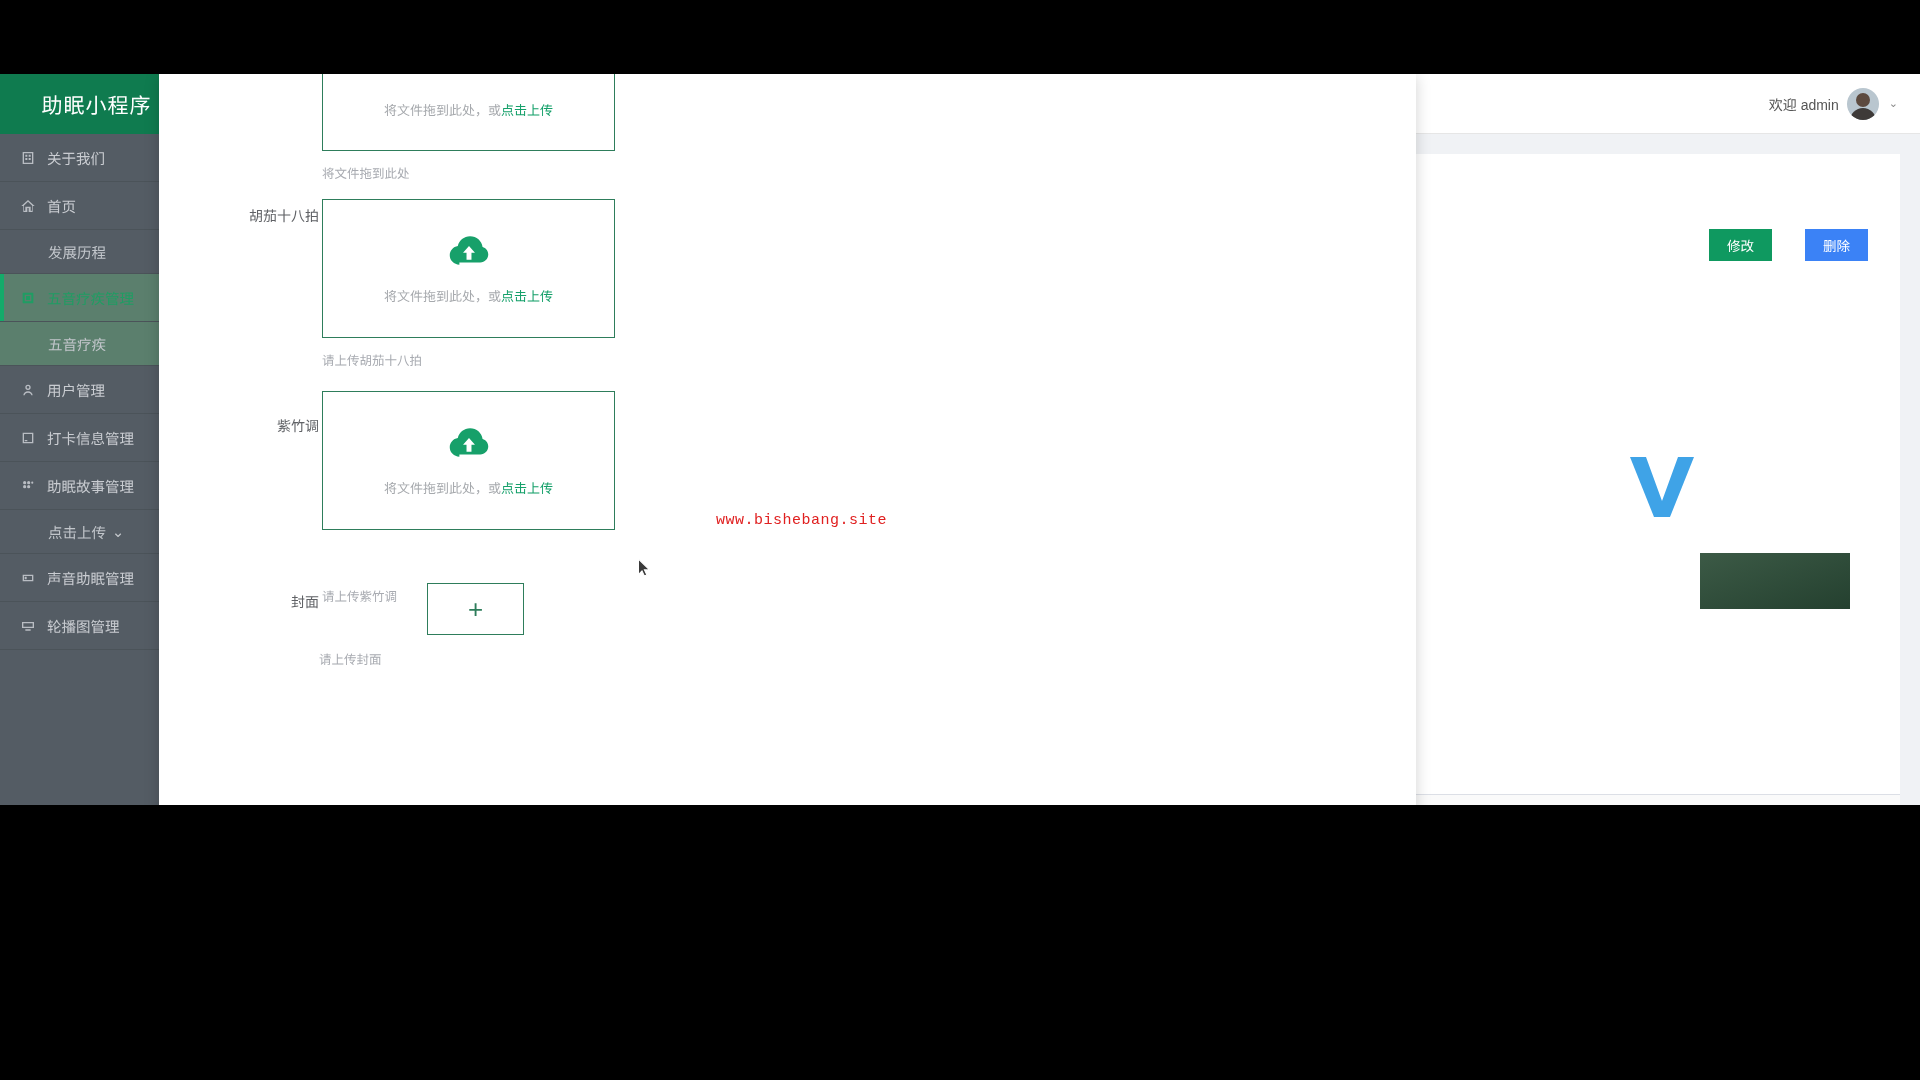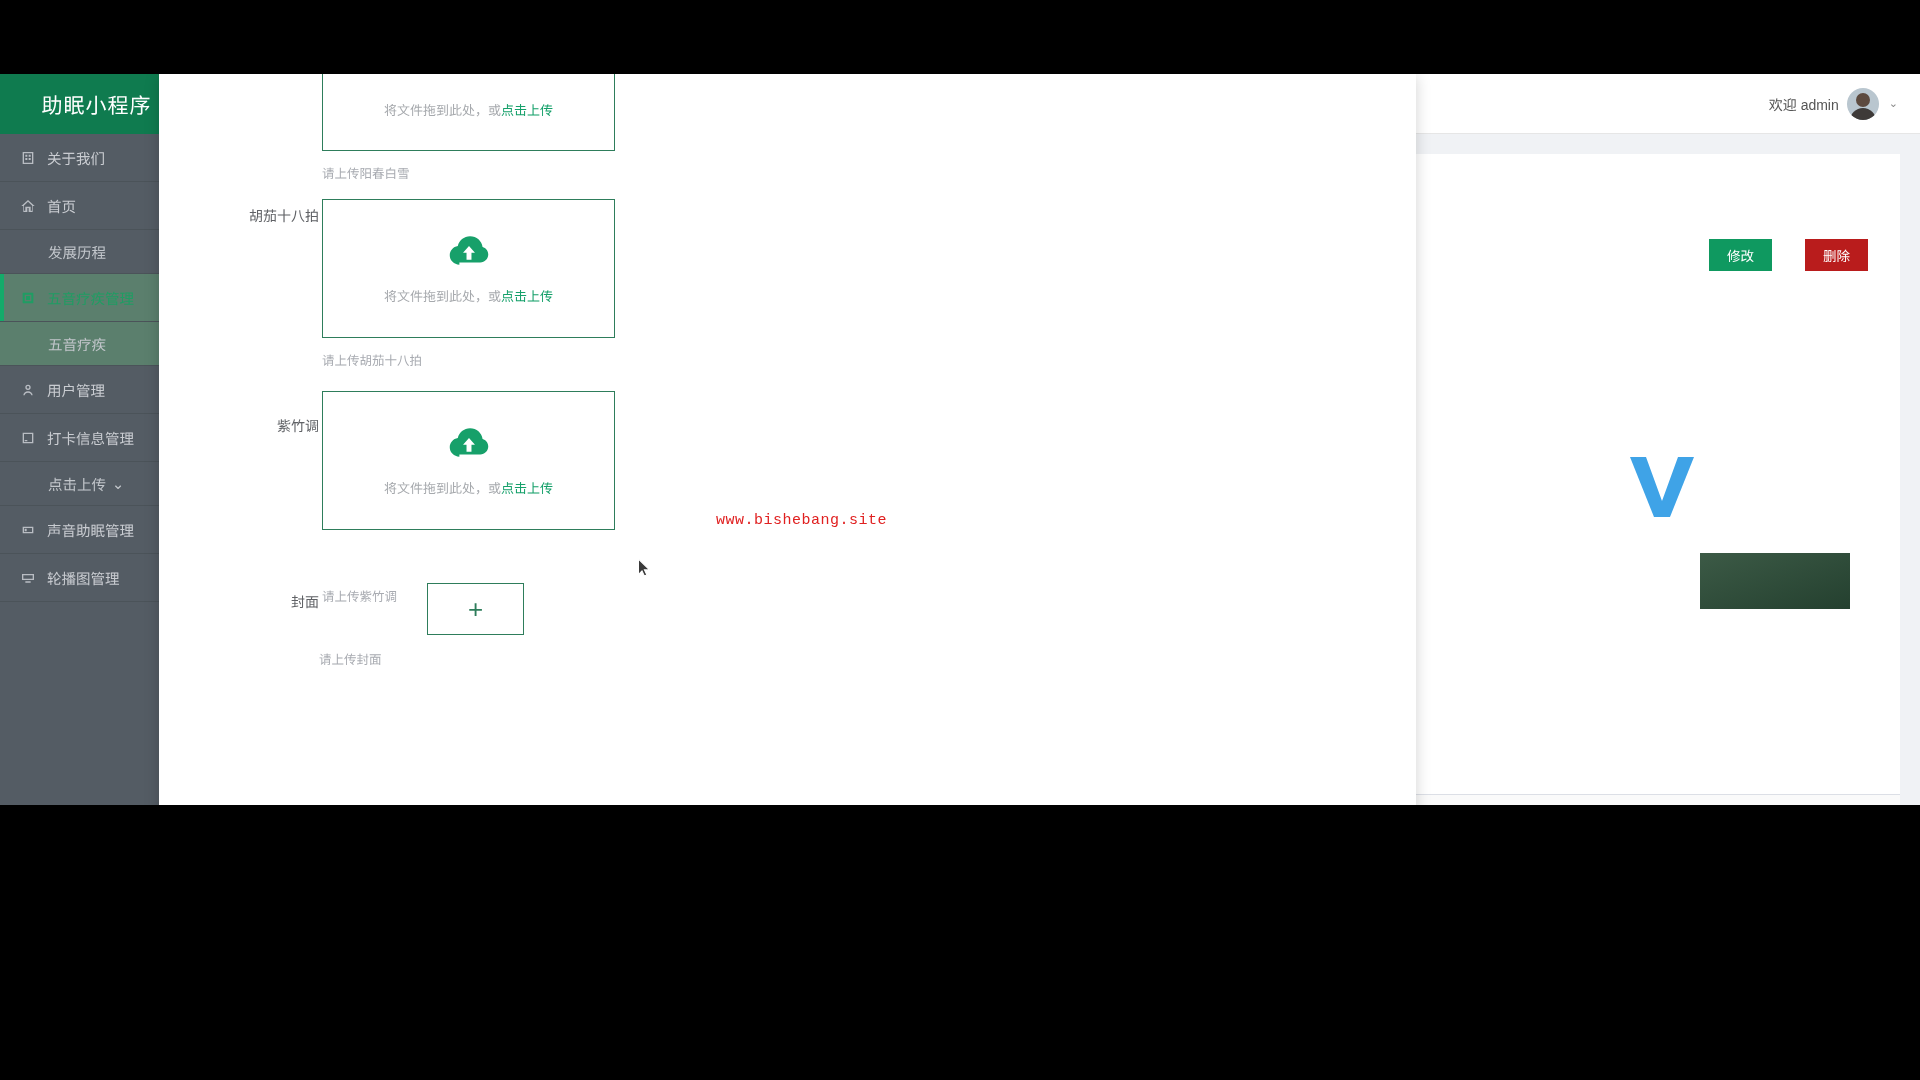--- a/index.html
+++ b/index.html
@@ -70,25 +70,25 @@
     background: #b9c6cf; overflow: hidden; position: relative;
   }
   #avatar .head { position: absolute; left: 9px; top: 5px; width: 14px; height: 14px; border-radius: 50%; background: #5d4a3f; }
   #avatar .body { position: absolute; left: 3px; top: 20px; width: 26px; height: 16px; border-radius: 13px 13px 0 0; background: #3e3a38; }
   #caret { margin-left: 10px; font-size: 11px; color: #888; }
 
   
   #page { position: absolute; left: 193px; top: 60px; width: 1727px; height: 826px; background: #f0f2f5; }
   #page-card { position: absolute; left: 20px; top: 20px; right: 20px; bottom: 90px; background: #fff; }
   .pg-btn {
-    position: absolute; top: 85px; height: 32px; padding: 0 18px;
+    position: absolute; top: 75px; height: 32px; padding: 0 18px;
     border: none; color: #fff; font-size: 13.5px; cursor: pointer;
   }
   #btn-edit { right: 128px; background: #0f9960; }
-  #btn-del  { right: 32px;  background: #b91c1c; }
+  #btn-del  { right: 32px;  background: #3b82f6; }
   #page-table {
     position: absolute; left: 0; right: 0; top: 640px; height: 70px;
     border-top: 1px solid #dcdfe6; background: #fafafa;
   }
   #page-table .cell {
     position: absolute; top: 24px; font-size: 13px; color: #8a8f99;
   }
   .vsep { position: absolute; top: 630px; width: 1px; height: 80px; background: #e4e7ed; }
 
   
@@ -211,20 +211,33 @@
         <li class="menu-item">
           <span class="mi-icon">
             <svg viewBox="0 0 24 24">
                 <path d="M4 4h16v16H4V4zm2 2v12h12V6H6zm1 9h4v2H7v-2z"></path>
               </svg>
           </span>
           <span class="mi-label">打卡信息管理</span>
           <span class="mi-arrow">⌄</span>
         </li>
 
+        <li class="menu-item">
+          <span class="mi-icon">
+            <svg viewBox="0 0 24 24">
+                <circle cx="7" cy="7" r="2.4"></circle>
+                <circle cx="13" cy="7" r="2.4"></circle>
+                <circle cx="7" cy="13" r="2.4"></circle>
+                <circle cx="13" cy="13" r="2.4"></circle>
+                <circle cx="18.4" cy="7" r="1.6"></circle>
+              </svg>
+          </span>
+          <span class="mi-label">助眠故事管理</span>
+          <span class="mi-arrow">⌄</span>
+        </li>
 
 
         <li class="menu-sub">
           <span>点击上传</span>
           <span class="mi-arrow" style="margin-left:6px">⌄</span>
         </li>
 
         <li class="menu-item">
           <span class="mi-icon">
             <svg viewBox="0 0 24 24">
@@ -281,21 +294,21 @@
         <div class="drop-zone" style="position:absolute; left:163px; top:0; height:137px;">
           <div class="cloud" style="visibility:hidden;">
             <svg viewBox="0 0 48 38">
                 <path fill="#17a06a" d="M38 14a11 11 0 0 0-21-3A9 9 0 0 0 9 34h30a10 10 0 0 0-1-20z"></path>
               </svg>
           </div>
           <div class="dz-text">
             <span>将文件拖到此处，或</span><span class="accent">点击上传</span>
           </div>
         </div>
-        <div class="tip" style="position:absolute; left:163px; top:149px;">请上传阳春白雪</div>
+        <div class="tip" style="position:absolute; left:163px; top:149px;">将文件拖到此处</div>
       </div>
 
       <div class="form-row" style="left:0; top:125px; width:620px;">
         <div class="row-label" style="top:6px; width:150px; right:460px;">胡茄十八拍</div>
         <div class="drop-zone" style="position:absolute; left:163px; top:0; height:139px;">
           <div class="cloud">
             <svg viewBox="0 0 48 38">
               <path fill="#17a06a" d="M13.5 35C7.7 35 3 30.4 3 24.8c0-5 3.8-9.3 8.8-10.1C13 8.6 18.6 4 25.2 4c7 0 12.8 5.1 13.6 11.8 3.6 1 6.2 4.3 6.2 8.2 0 4.7-3.9 8.6-8.7 8.6H13.5z"></path>
               <path fill="#fff" d="M24 14.5 30.5 22h-3.8v7.5h-5.4V22h-3.8L24 14.5z"></path>
             </svg>

